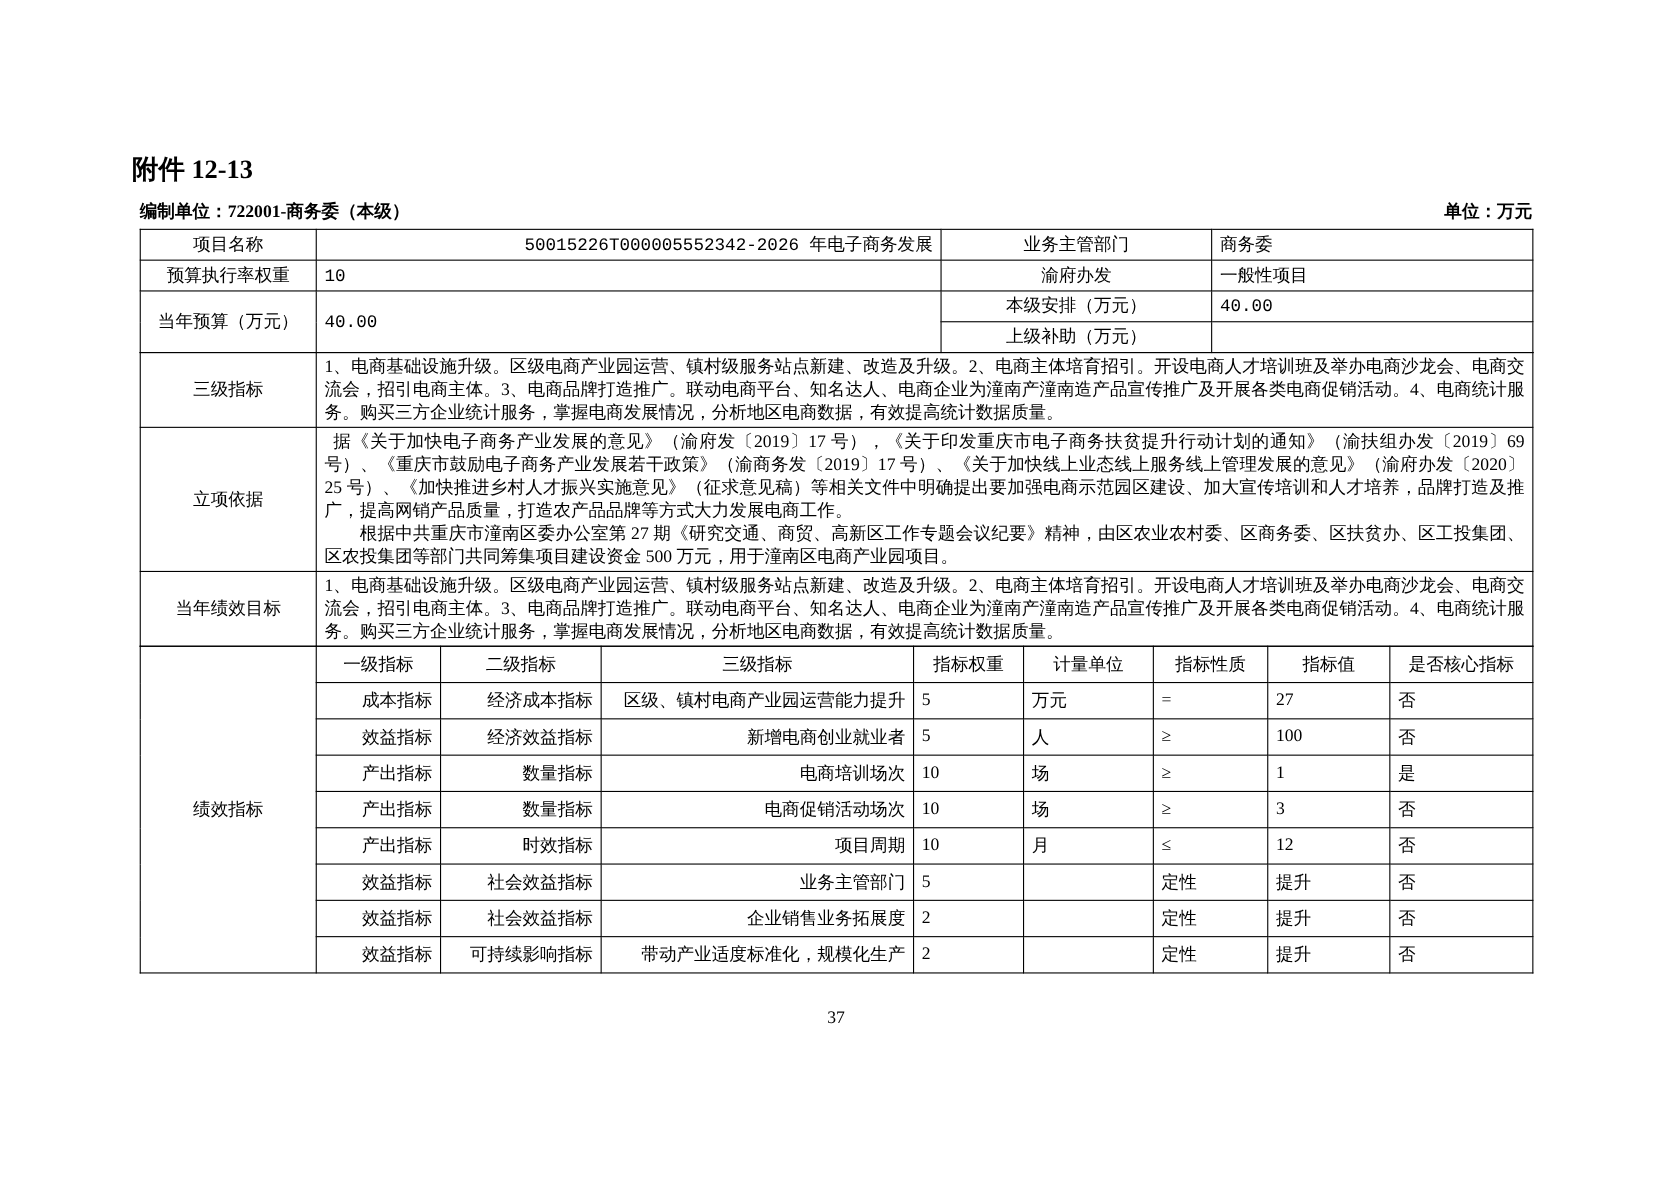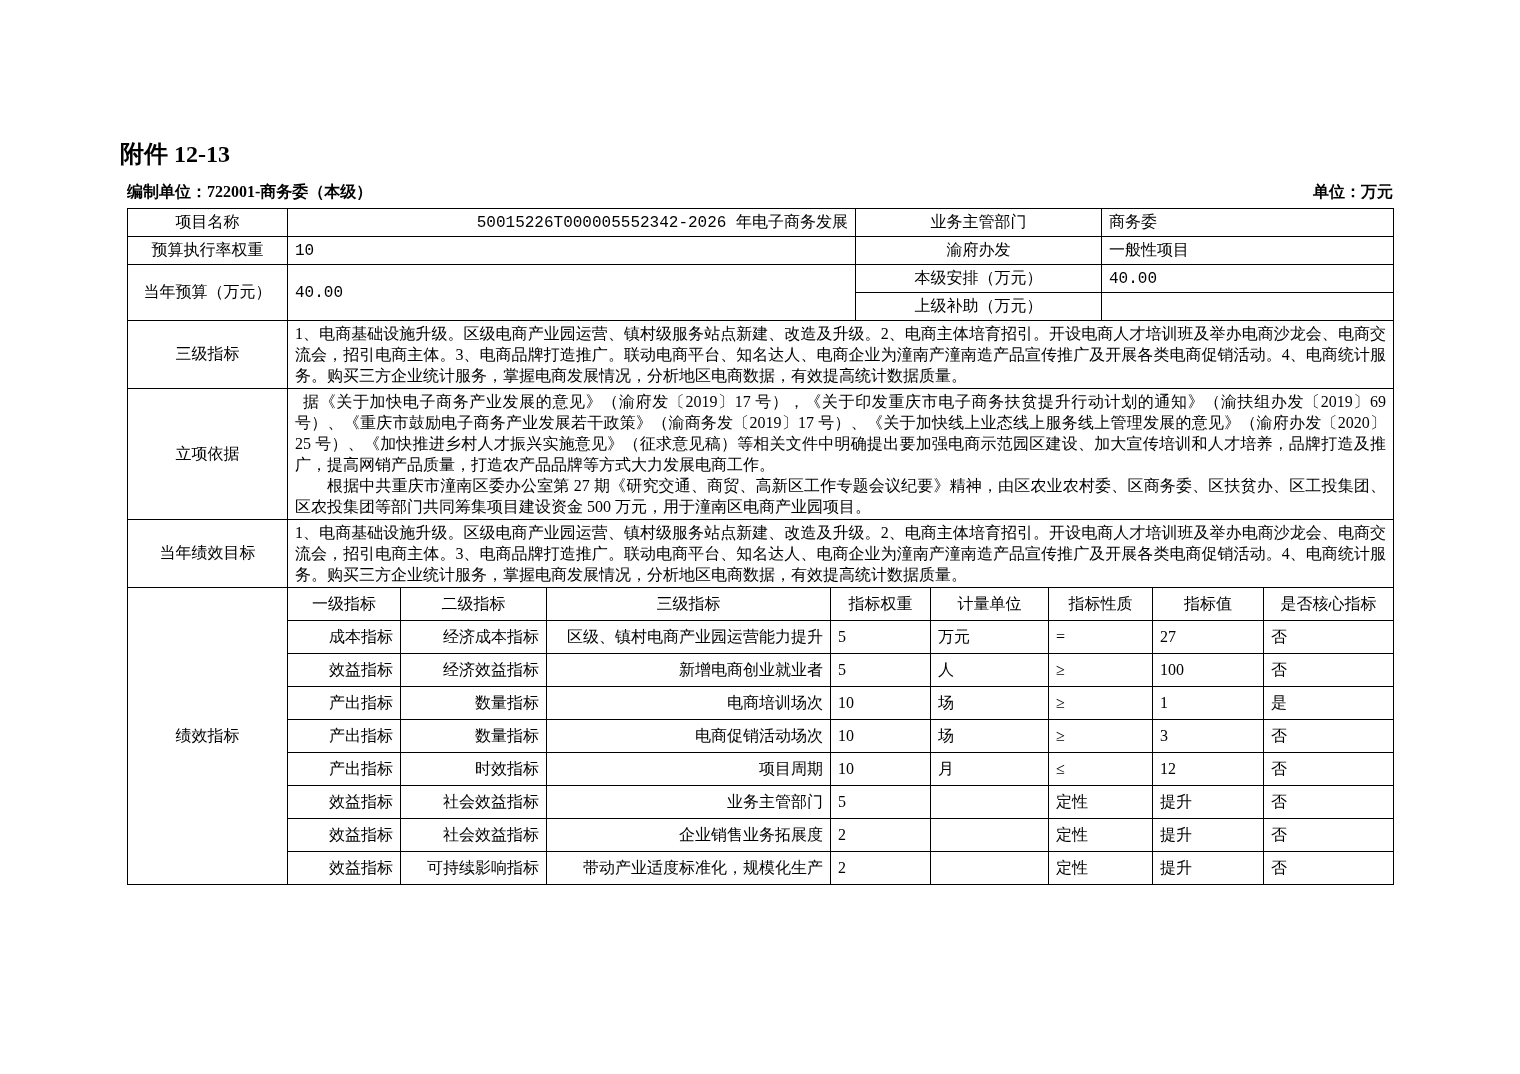--- a/index.html
+++ b/index.html
@@ -245,14 +245,15 @@
           <td class="lft">带动产业适度标准化，规模化生产</td>
           <td class="ctr">2</td>
           <td class="ctr"></td>
           <td class="ctr">定性</td>
           <td class="ctr">提升</td>
           <td class="ctr">否</td>
         </tr>
       </tbody>
   </table>
 
+  <div class="page-number">37</div>
 
 </div>
 
 </body></html>

